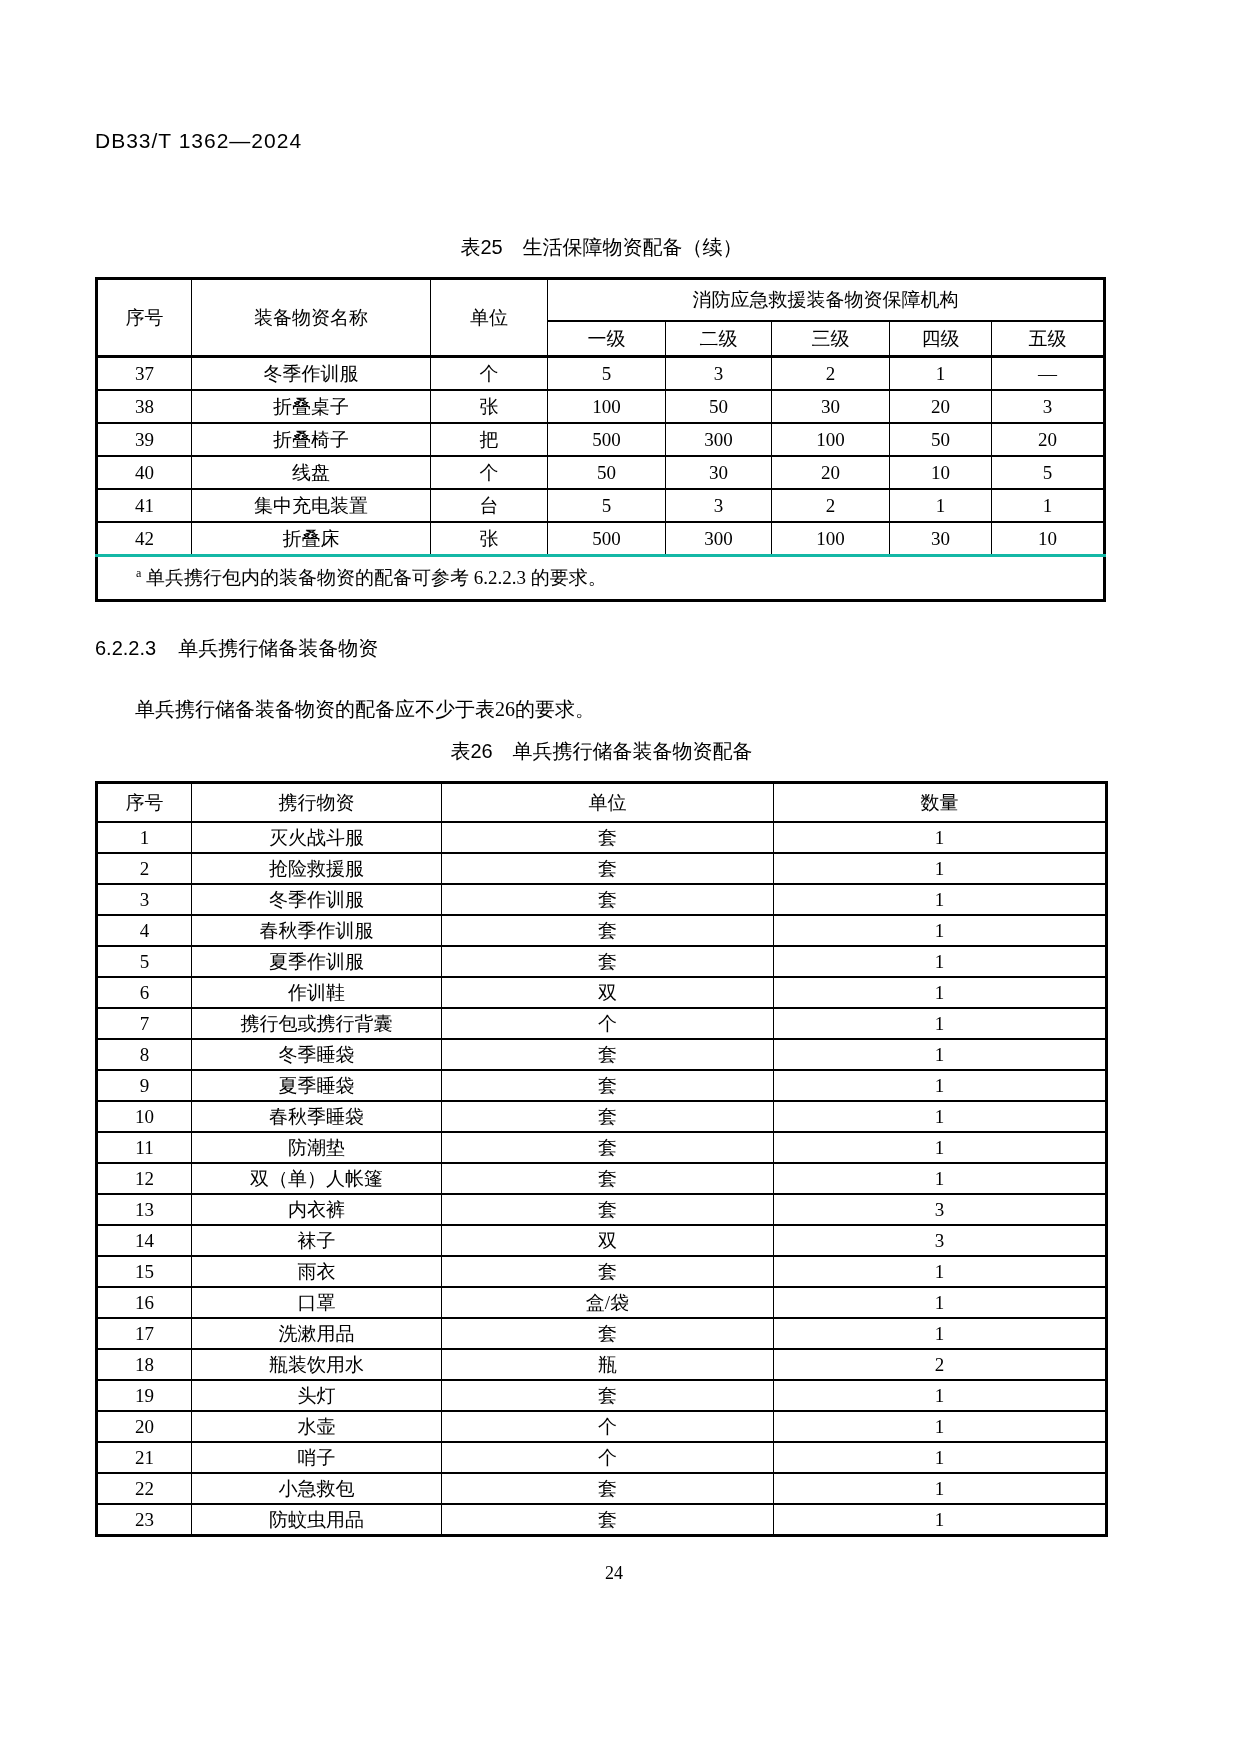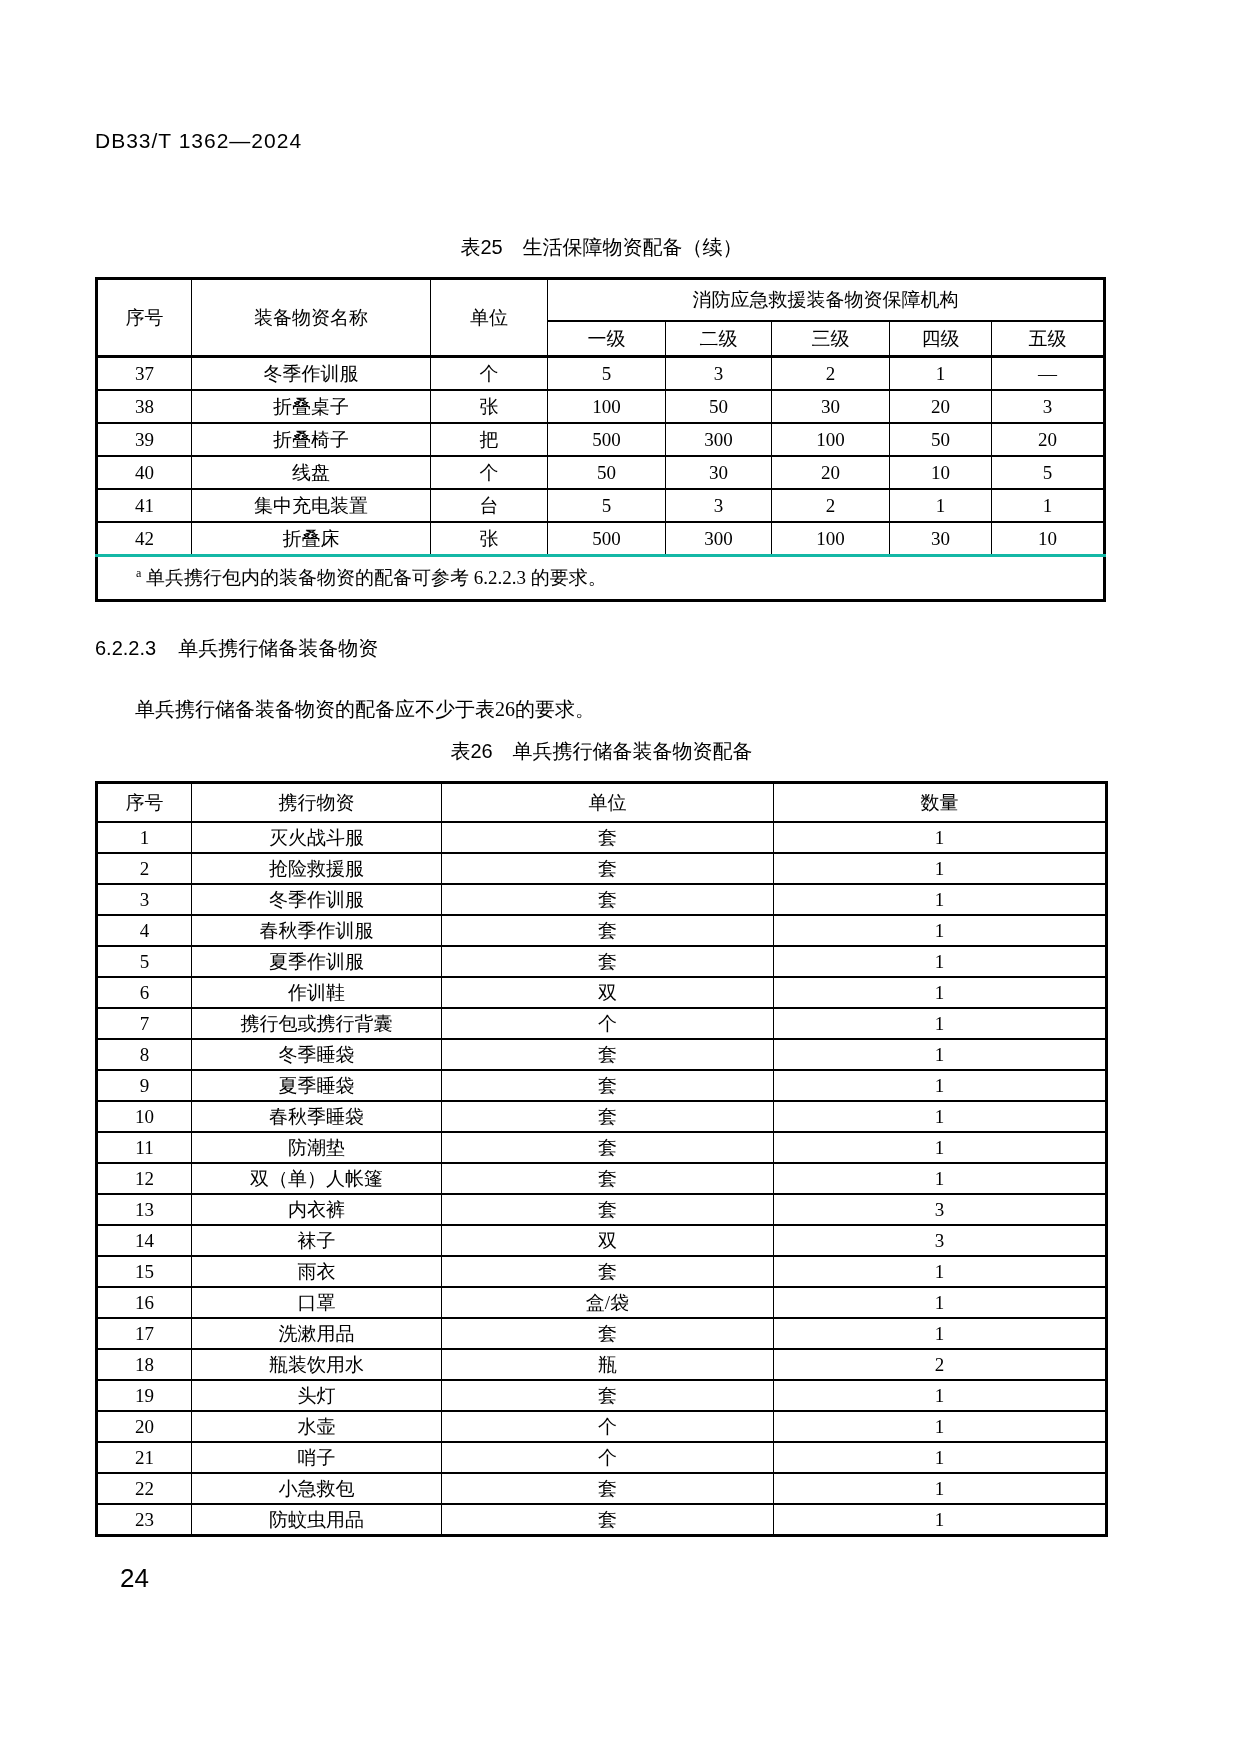--- a/index.html
+++ b/index.html
@@ -52,22 +52,22 @@
     font-size:20px;margin-top:34px;line-height:25px;
   }
   .sec-head .sec-no{margin-right:22px;}
 
   .para{
     font-family:"Liberation Serif",serif;font-size:20px;
     margin-top:36px;text-indent:2em;line-height:25px;
   }
 
   .page-num{
-    font-family:Liberation Sans, sans-serif;font-size:26px;
-    margin-top:26px;padding-left:25px;
+    font-family:Liberation Serif, serif;font-size:18px;
+    margin-top:26px;padding-left:25px;text-align:center;
   }
 </style>
 </head>
 <body>
 
 <div class="page">
   <div class="content">
 
     <div class="doc-code">DB33/T 1362—2024</div>
 

